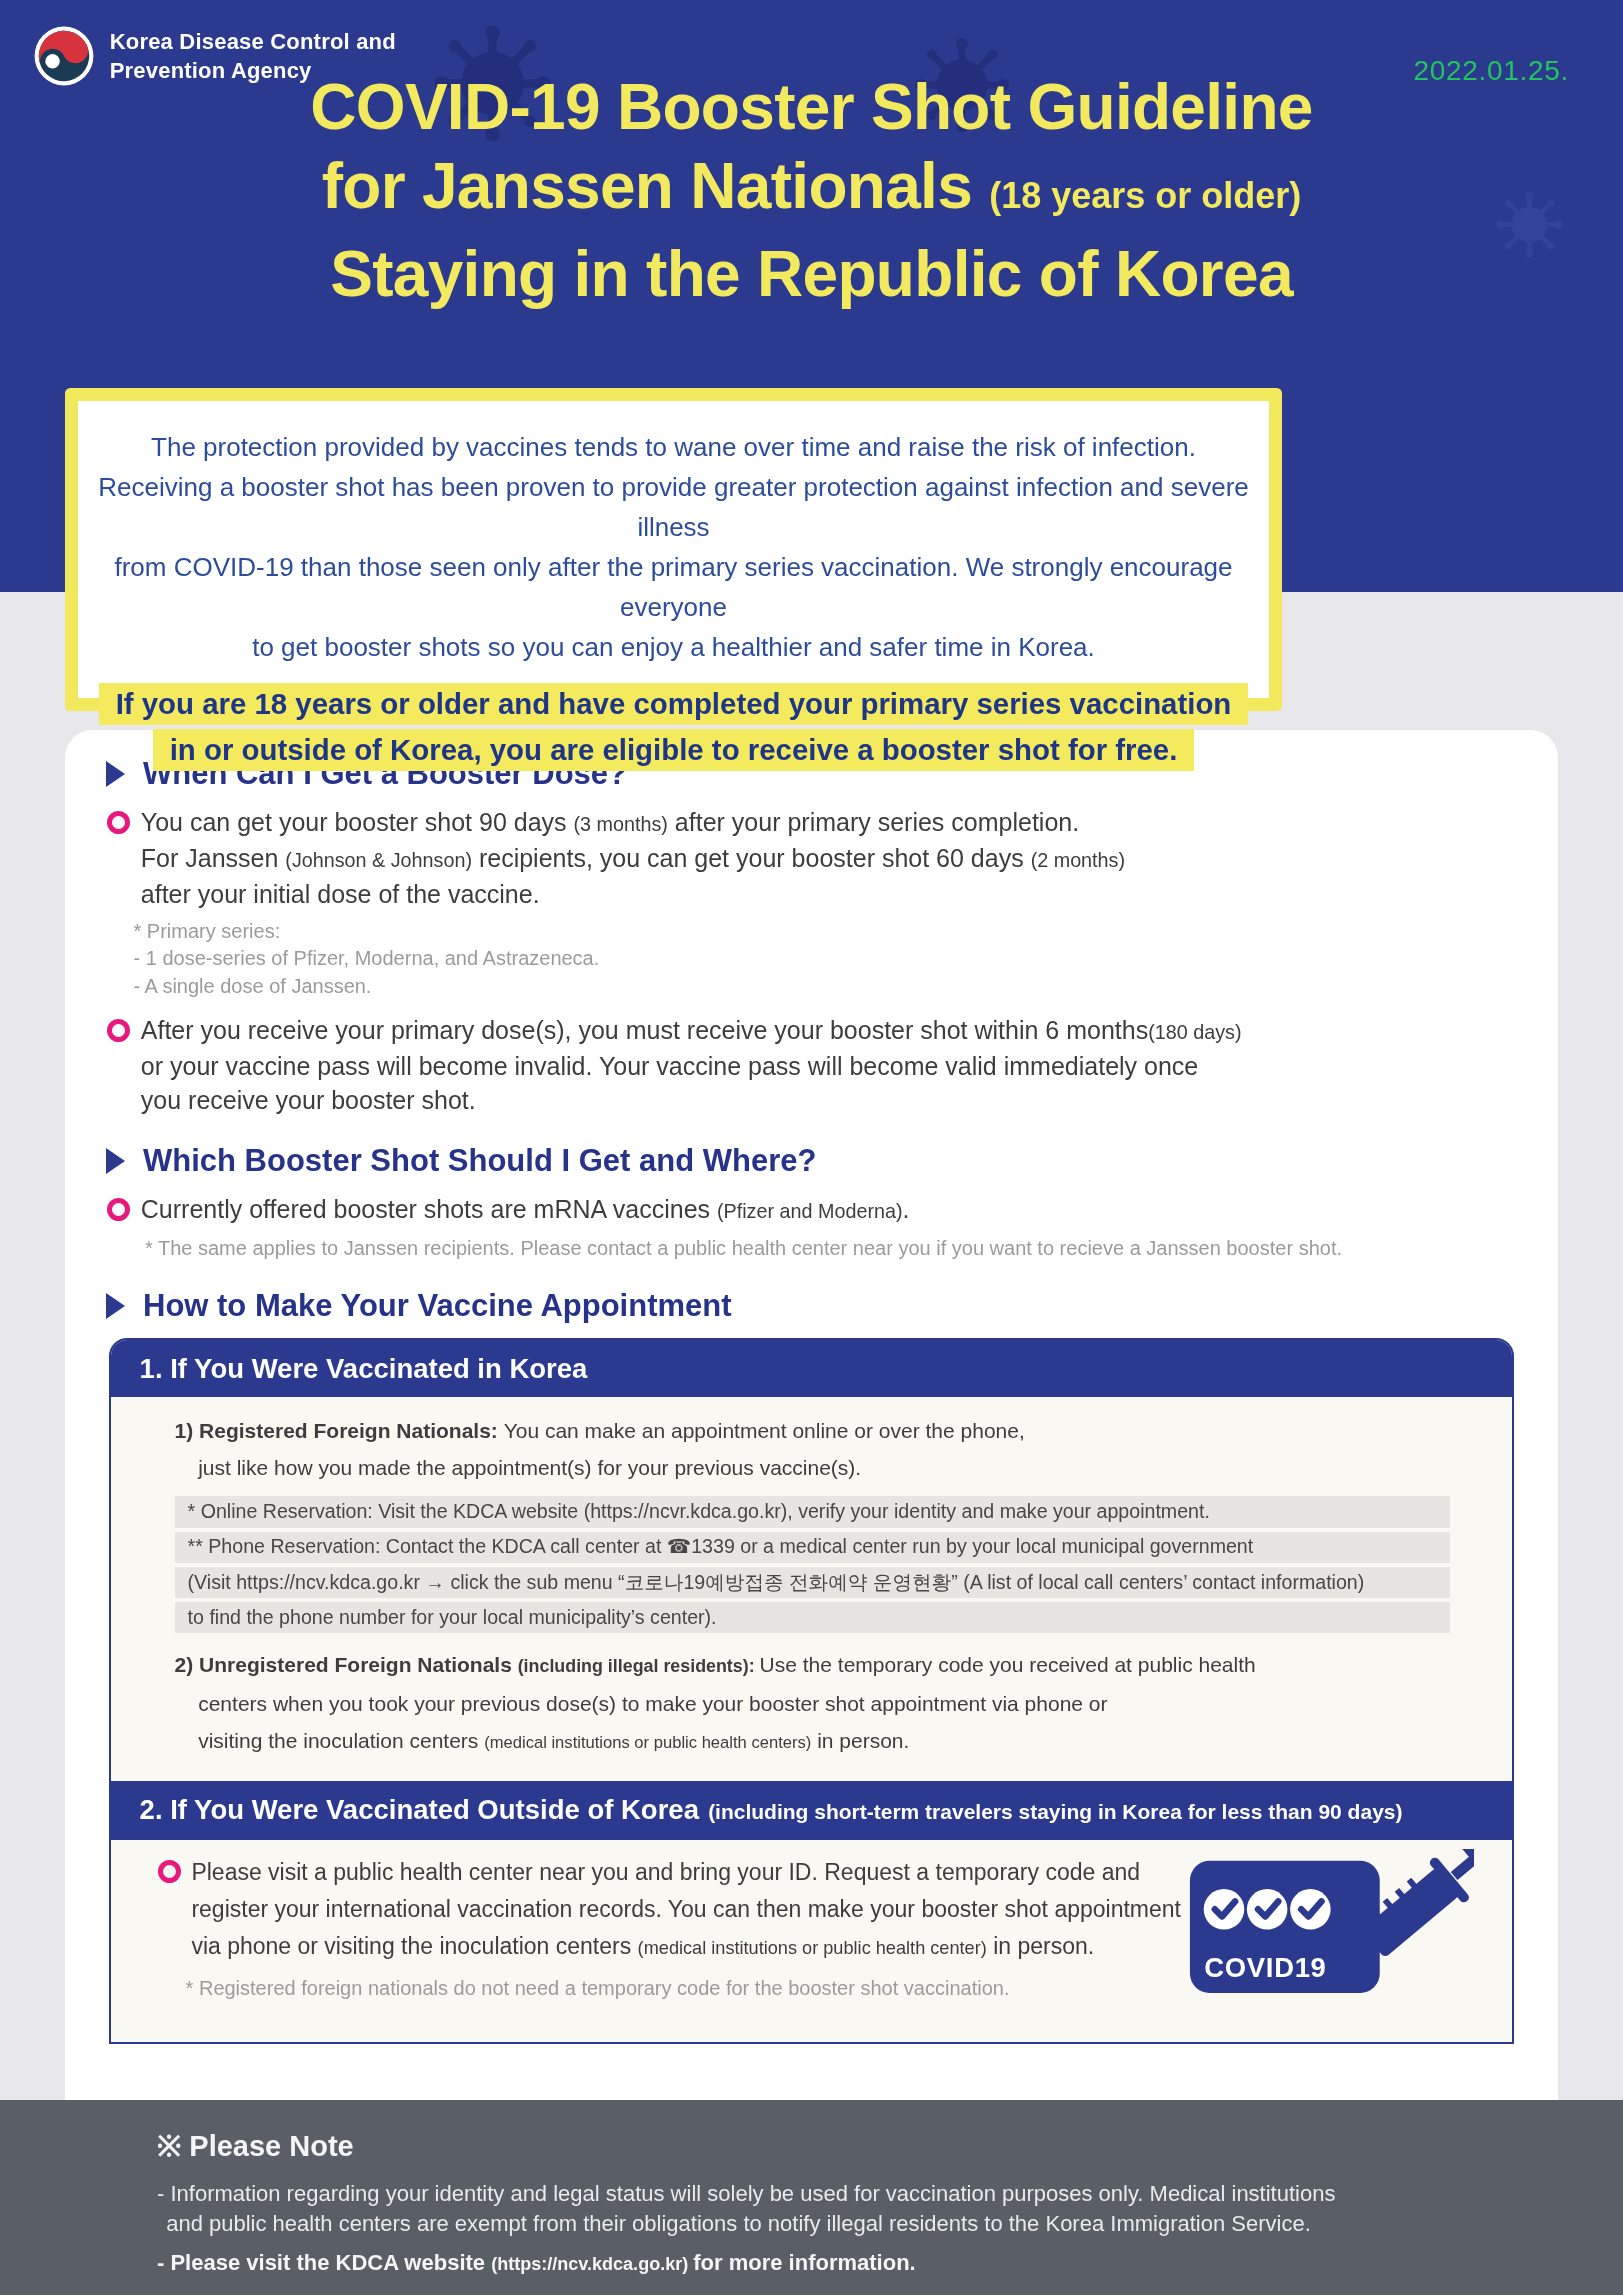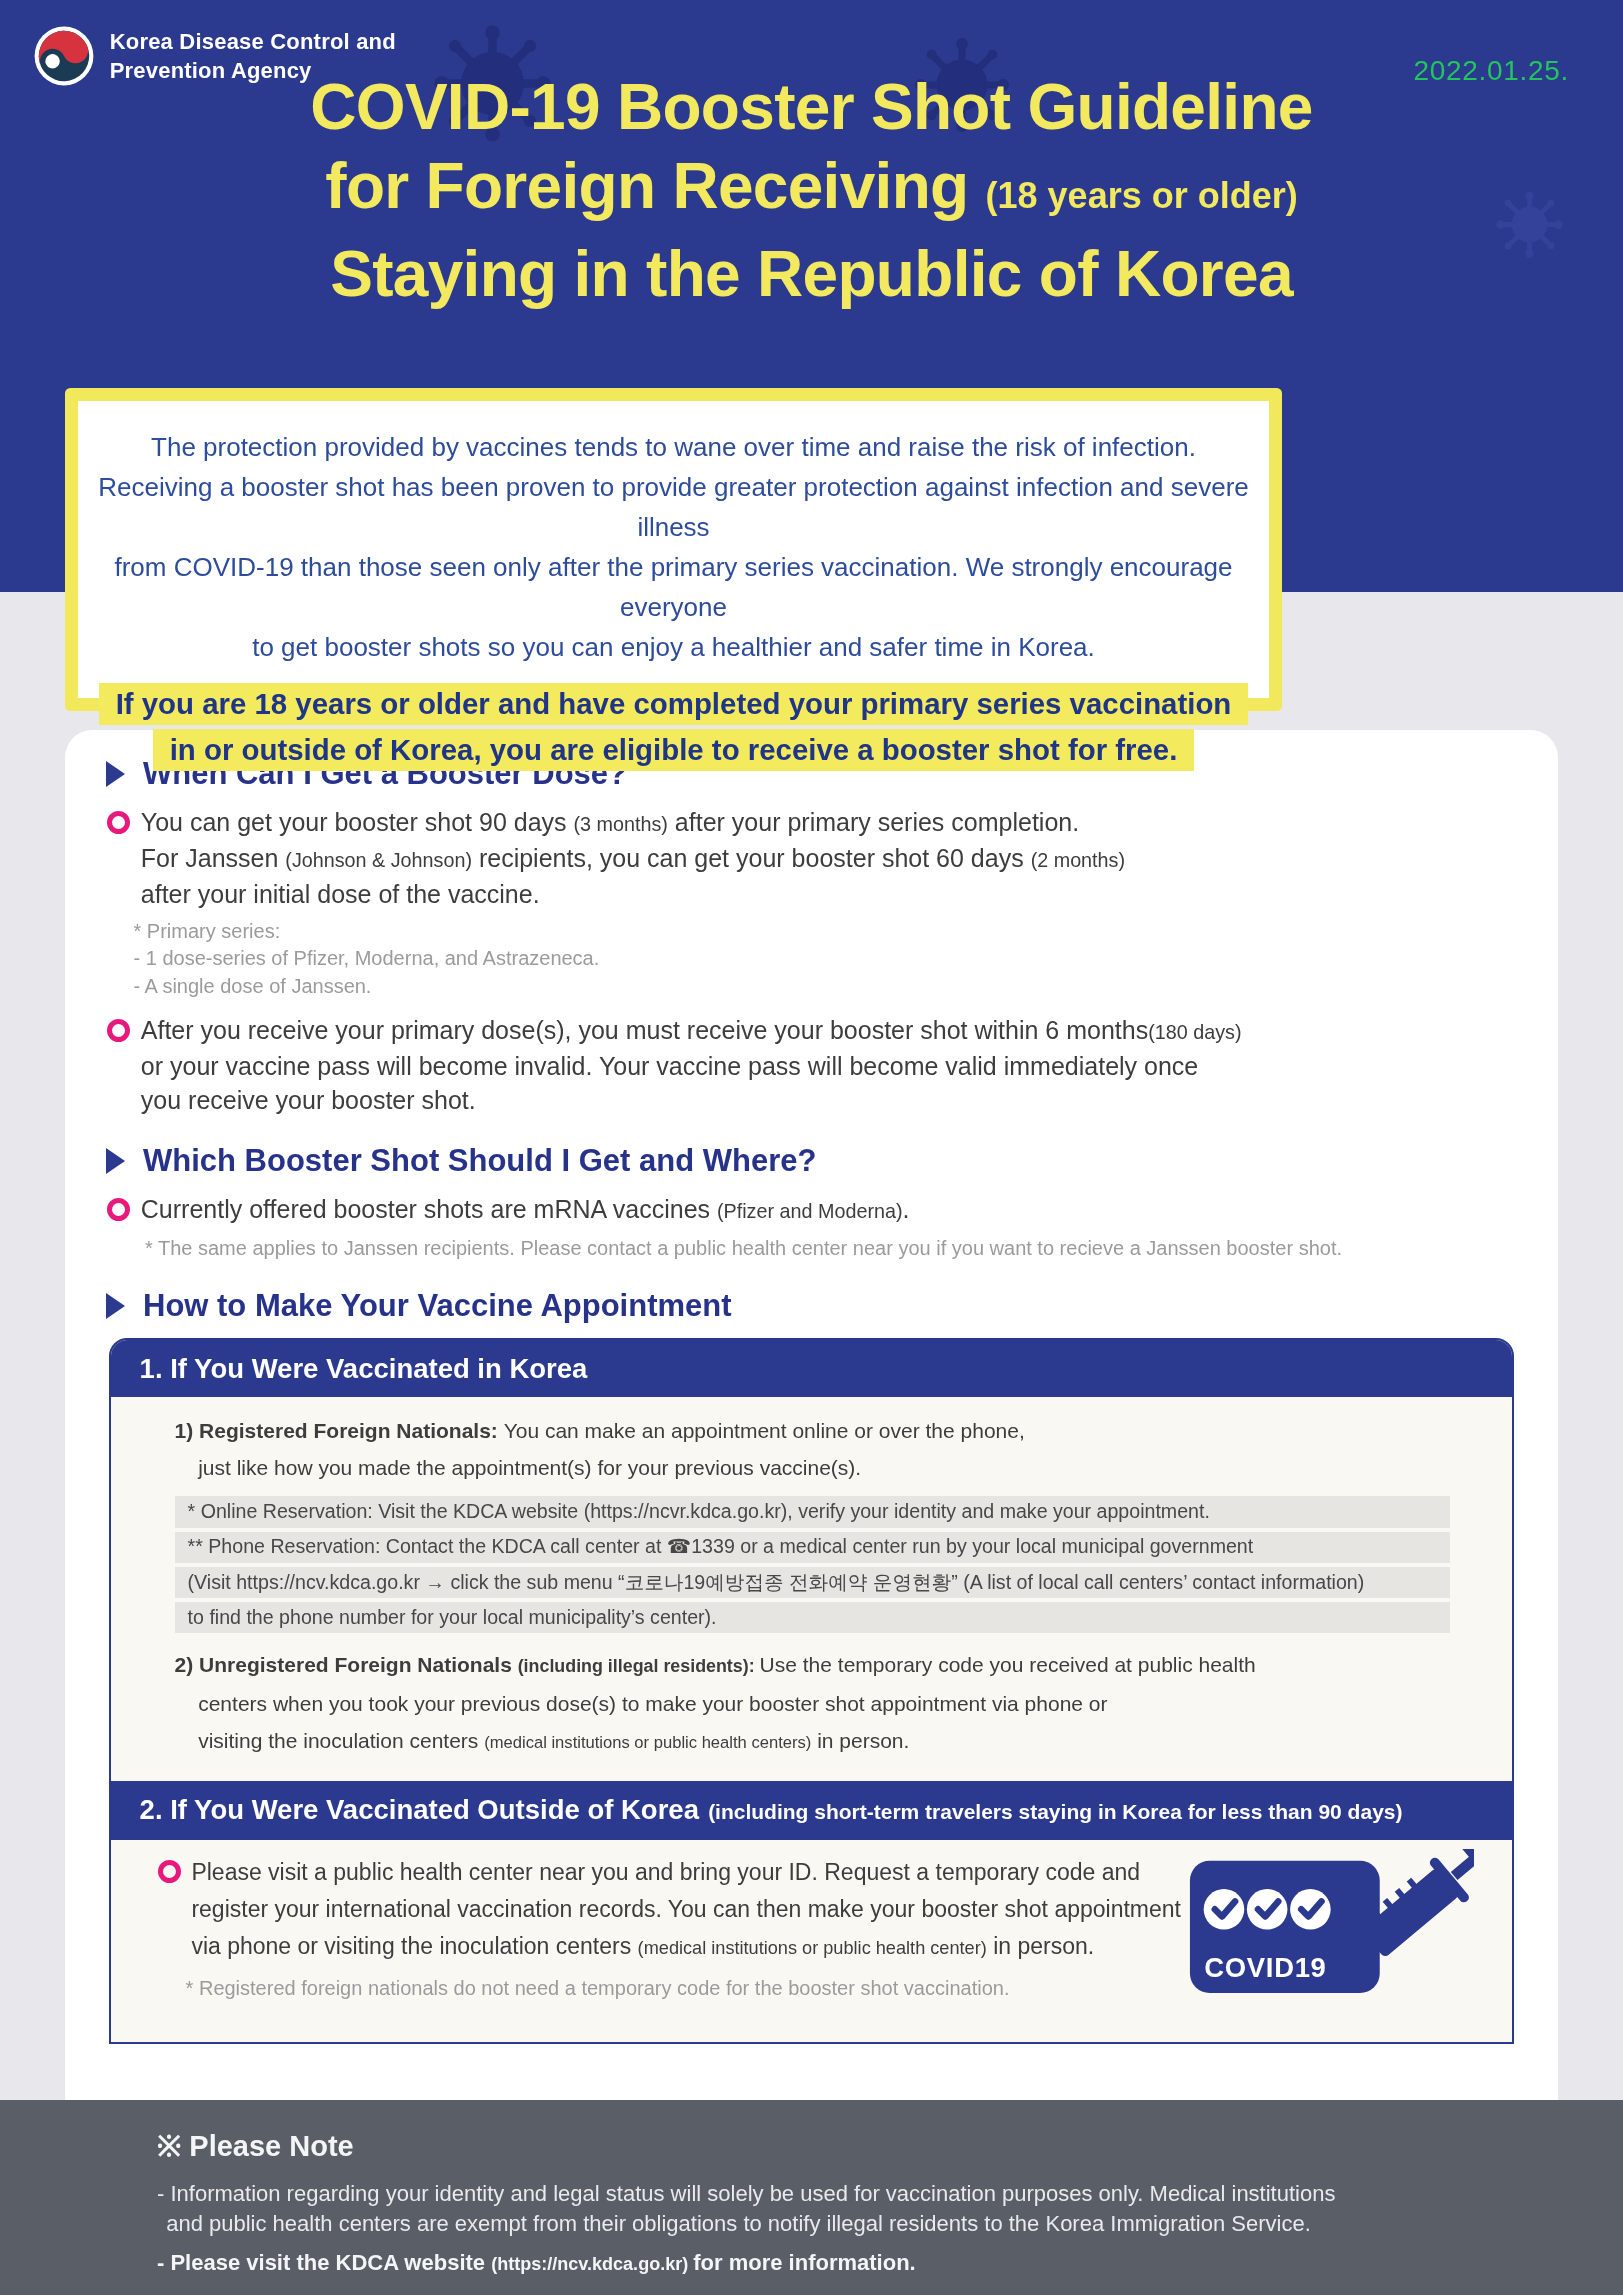--- a/index.html
+++ b/index.html
@@ -144,21 +144,21 @@
         <div>Korea Disease Control and</div>
         <div>Prevention Agency</div>
       </div>
     </div>
 
     <div class="date">2022.01.25.</div>
 
     <div class="title">
       <div class="t1">COVID-19 Booster Shot Guideline</div>
       <div class="t2">
-        <span>for Foreign Receiving</span>
+        <span>for Janssen Nationals</span>
         <span class="t2note">(18 years or older)</span>
       </div>
       <div class="t3">Staying in the Republic of Korea</div>
     </div>
   </div>
 
   <div class="intro-box">
     <div class="intro-p">
       <div>The protection provided by vaccines tends to wane over time and raise the risk of infection.</div>
       <div>Receiving a booster shot has been proven to provide greater protection against infection and severe illness</div>

